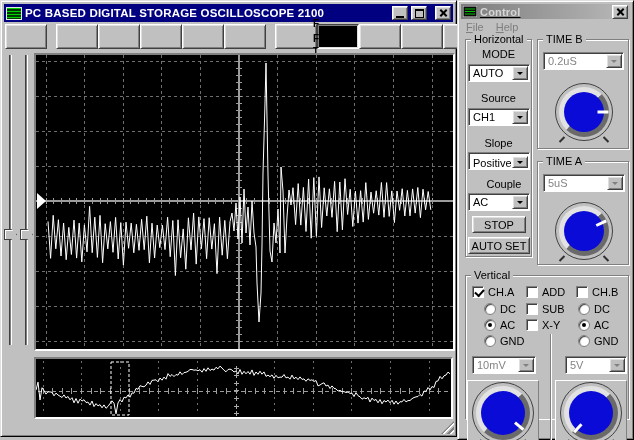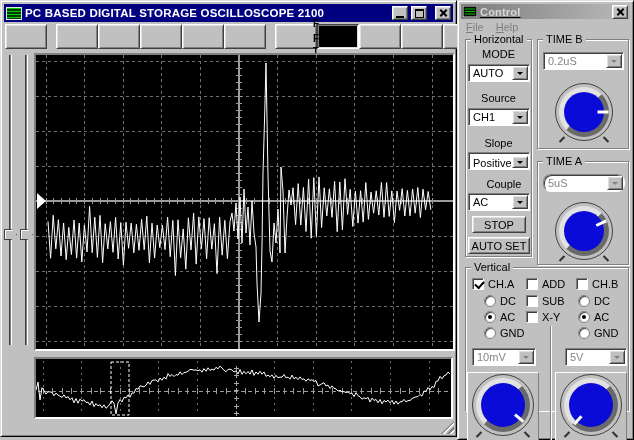--- a/index.html
+++ b/index.html
@@ -516,37 +516,37 @@
       <div class="ptr" style="transform: rotate(-90deg);">
           <i></i>
         </div>
       <div class="ktick l"></div>
       <div class="ktick r"></div>
     </div>
   </div>
 
   <div class="group" style="left:79px;top:152px;width:92px;height:104px;margin-top:8px;">
     <span class="legend">TIME A</span>
-    <div class="combo disabled" style="left:5px;top:12px;width:82px;border-radius:8px;">
+    <div class="combo disabled" style="left:5px;top:12px;width:82px;">
       <div class="field">5uS</div>
       <div class="drop">
           <div class="arrow"></div>
         </div>
     </div>
     <div class="knob" style="left:17px;top:40px;width:58px;height:58px;">
       <div class="face"></div>
       <div class="ptr" style="transform: rotate(-115deg);">
           <i></i>
         </div>
       <div class="ktick l"></div>
       <div class="ktick r"></div>
     </div>
   </div>
 
-  <div class="group" style="left:7px;top:266px;width:164px;height:144px;border-bottom:none;">
+  <div class="group" style="left:7px;top:274px;width:164px;height:144px;border-bottom:none;">
     <span class="legend">Vertical</span>
 
     <div class="check-item" style="left:6px;top:10px;">
       <span class="cbox on"></span>
       <span>CH.A</span>
     </div>
     <div class="check-item" style="left:60px;top:10px;">
       <span class="cbox"></span>
       <span>ADD</span>
     </div>

